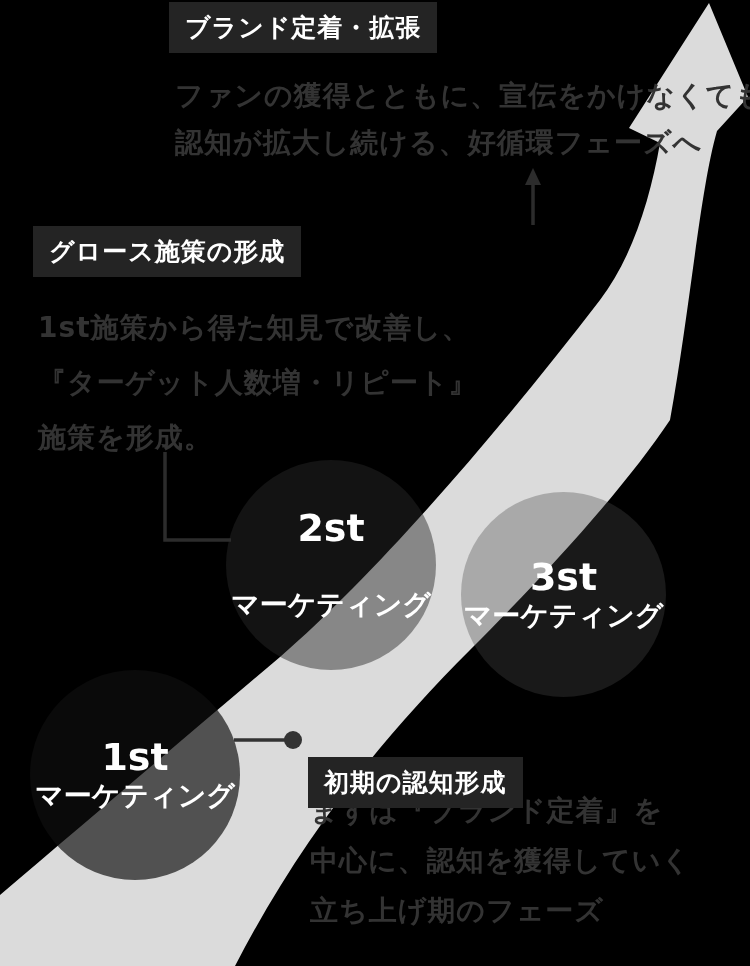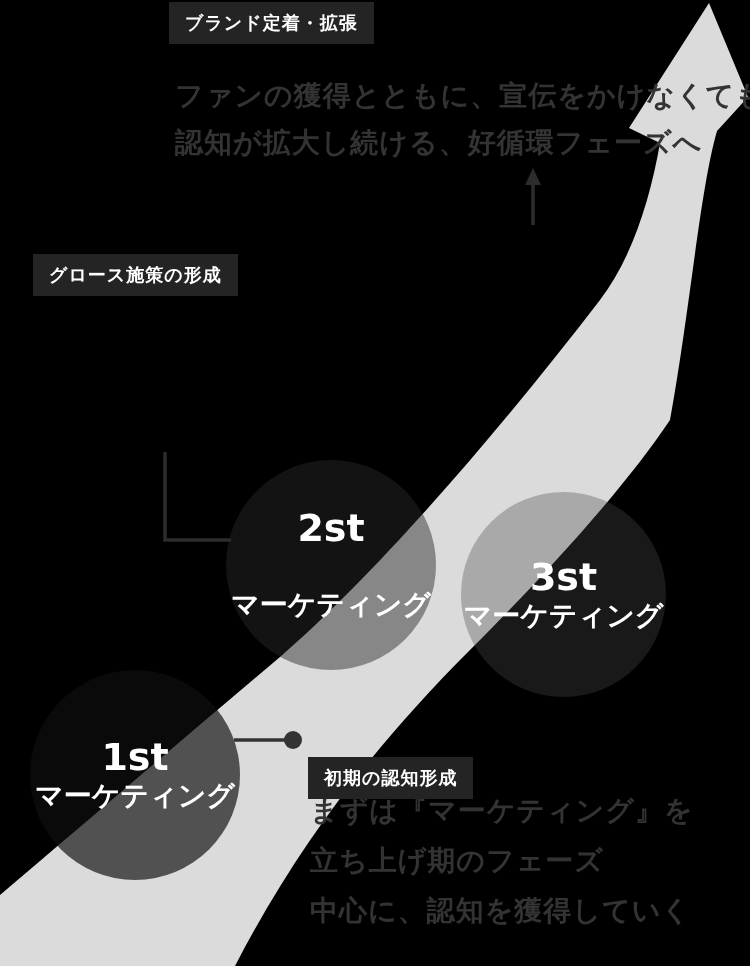--- a/index.html
+++ b/index.html
@@ -17,25 +17,25 @@
     text-align:center;z-index:3;
   }
   .circle .order{font-size:38px;font-weight:bold;color:#ffffff;line-height:1.1;}
   .circle .mk{font-size:28px;font-weight:bold;color:#ffffff;line-height:1.2;white-space:nowrap;}
   #circle-1{left:30px;top:670px;width:210px;height:210px;background:rgba(15,15,15,0.68);text-align:center;}
   #circle-2{left:226px;top:460px;width:210px;height:210px;background:rgba(40,40,40,0.47);gap:38px;}
   #circle-3{left:437px;top:492px;width:205px;height:205px;background:rgba(72,72,72,0.34);margin-left:24px;}
   
   .label-box{
     position:absolute;background:#242424;color:#ffffff;
-    font-size:18px;font-weight:bold;letter-spacing:1px;
+    font-size:25px;font-weight:bold;letter-spacing:1px;
     padding:9px 16px;white-space:nowrap;z-index:5;
   }
   #label-brand{left:169px;top:2px;}
-  #label-growth{left:33px;top:254px;}
+  #label-growth{left:33px;top:226px;}
   #label-initial{left:308px;top:718px;margin-top:39px;}
   
   .body-text{
     position:absolute;color:#333333;font-size:28px;font-weight:bold;
     letter-spacing:1px;z-index:4;white-space:nowrap;
   }
   #body-brand{left:175px;top:72px;line-height:47px;}
   #body-growth{left:38px;top:300px;line-height:55px;}
   #body-initial{left:310px;top:786px;line-height:50px;}
 </style>
@@ -89,19 +89,24 @@
   </div>
 
   <div class="label-box" id="label-brand">ブランド定着・拡張</div>
   <div class="label-box" id="label-growth">グロース施策の形成</div>
   <div class="label-box" id="label-initial">初期の認知形成</div>
 
   <div class="body-text" id="body-brand">
     <div>ファンの獲得とともに、宣伝をかけなくても</div>
     <div>認知が拡大し続ける、好循環フェーズへ</div>
   </div>
+  <div class="body-text" id="body-growth">
+    <div>1st施策から得た知見で改善し、</div>
+    <div>『ターゲット人数増・リピート』</div>
+    <div>施策を形成。</div>
+  </div>
   <div class="body-text" id="body-initial">
-    <div>まずは『マーケティング』を</div>
+    <div>まずは『ブランド定着』を</div>
+    <div>中心に、認知を獲得していく</div>
     <div>立ち上げ期のフェーズ</div>
-    <div>中心に、認知を獲得していく</div>
   </div>
 
 </div>
 
 </body></html>

